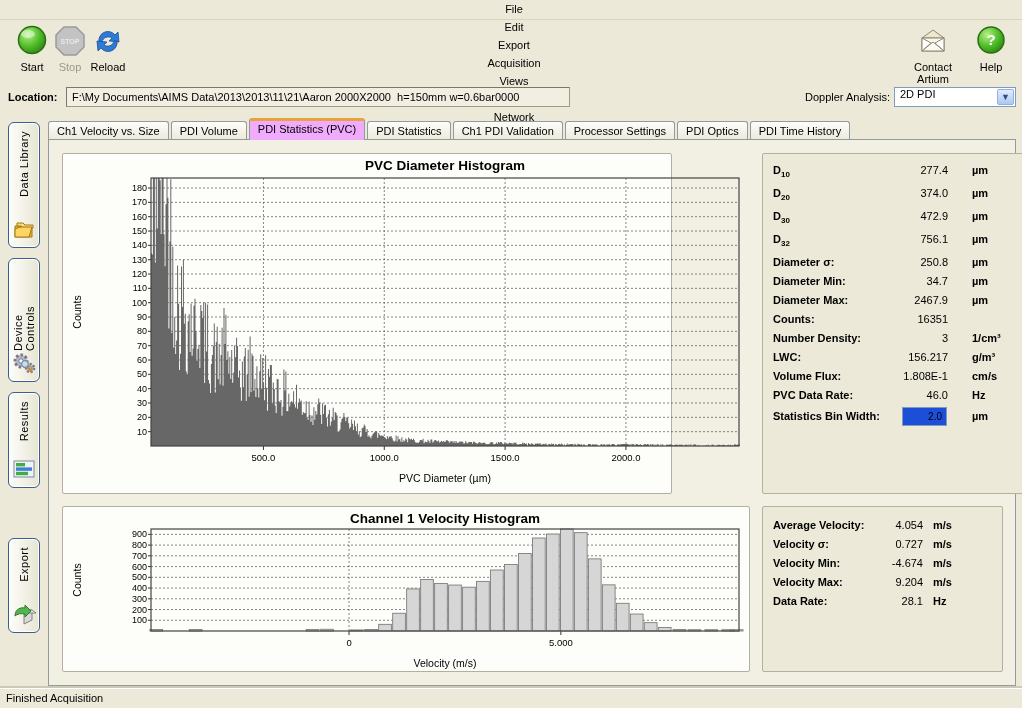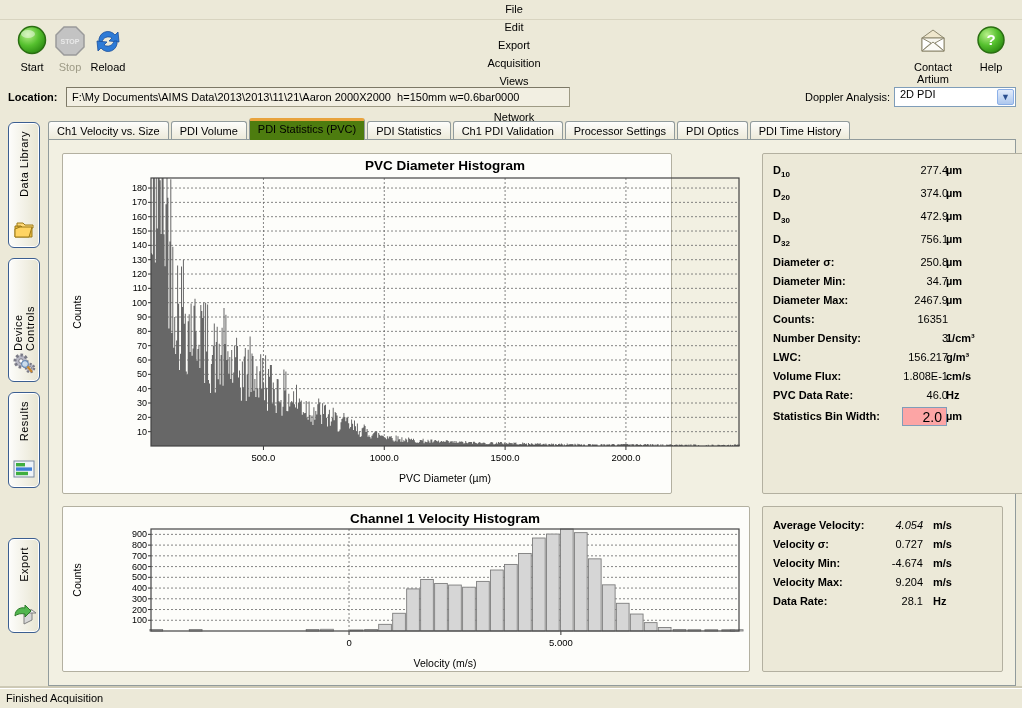--- a/index.html
+++ b/index.html
@@ -27,36 +27,36 @@
 
   
   #sidebar { position:absolute; left:0; top:115px; width:46px; height:573px; }
   .side-btn { position:absolute; left:8px; width:32px; border:1px solid #3b5e91; border-radius:6px; background:linear-gradient(90deg,#fdfdfb,#e8e5d2); box-shadow:inset 0 0 0 1px #fff; display:flex; flex-direction:column; align-items:center; justify-content:space-between; padding:8px 0 6px 0; cursor:default; }
   .side-label { writing-mode:vertical-rl; transform:rotate(180deg); font-size:11px; color:#000; letter-spacing:0.5px; }
   .side-icon { width:24px; height:24px; }
 
   
   #tabstrip { position:absolute; left:48px; top:118px; width:968px; height:22px; display:flex; align-items:flex-end; }
   .tab { border:1px solid #919b9c; border-bottom:none; border-radius:3px 3px 0 0; background:linear-gradient(#fdfdfb,#ece9d8); padding:3px 8px 3px 8px; margin-right:2px; height:19px; white-space:nowrap; cursor:default; }
-  .tab.active { background:#4d7c0f; border-top:3px solid #e8a33d; height:22px; padding-top:2px; position:relative; z-index:3; }
+  .tab.active { background:#f0abfc; border-top:3px solid #e8a33d; height:22px; padding-top:2px; position:relative; z-index:3; }
 
   
   #page { position:absolute; left:48px; top:139px; width:968px; height:547px; background:#f2f0e2; border:1px solid #919b9c; }
 
   .panel { position:absolute; background:#fdfdfa; border:1px solid #b3b0a0; border-radius:2px; }
   .stats-panel { position:absolute; background:#ece9d8; border:1px solid #b3b0a0; border-radius:2px; padding-top:8px; }
 
   .stat-row { position:relative; height:19px; }
   .stat-row.drow { height:23px; }
   .stat-label { position:absolute; left:10px; top:2px; font-weight:bold; }
   .stat-label sub { font-size:8px; font-weight:bold; }
   .stat-value { position:absolute; left:90px; width:95px; top:2px; text-align:right; }
-  .stat-unit { position:absolute; left:183px; top:2px; font-weight:bold; }
+  .stat-unit { position:absolute; left:209px; top:2px; font-weight:bold; }
   #bin-row { position:relative; height:24px; margin-top:2px; }
-  #bin-input { position:absolute; left:139px; top:-1px; width:45px; height:19px; border:1px solid #7f9db9; background:#fca5a5; text-align:right; padding-right:4px; font-family:"Liberation Sans",sans-serif; font-size:14px; }
+  #bin-input { position:absolute; left:139px; top:-1px; width:45px; height:19px; border:1px solid #7f9db9; background:#1d4ed8; text-align:right; padding-right:4px; font-family:"Liberation Sans",sans-serif; font-size:10px; }
 
   
   #statusbar { position:absolute; left:0; top:688px; width:1022px; height:36px; background:#ece9d8; border-top:1px solid #fff; box-shadow:0 -2px 0 #cdc9b5; padding:3px 0 0 6px; }
 
   svg text { font-family:"Liberation Sans",sans-serif; }
 </style>
 </head>
 <body>
 
 <div id="menubar">
@@ -406,21 +406,21 @@
         <rect x="658.8828361435365" y="122.71157894736842" width="12.710765239948119" height="1.288421052631577" fill="#d6d6d6" stroke="#7d7d7d" stroke-width="0.9"></rect>
         <rect x="667.3566796368353" y="122.71157894736842" width="12.710765239948119" height="1.288421052631577" fill="#d6d6d6" stroke="#7d7d7d" stroke-width="0.9"></rect>
         <rect x="88" y="22" width="588" height="102" fill="none" stroke="#444" stroke-width="1.2"></rect>
         <text x="382" y="160" text-anchor="middle" font-size="10.5" fill="#000">Velocity (m/s)</text>
         <text x="18" y="73" text-anchor="middle" font-size="10.5" fill="#000" transform="rotate(-90 18 73)">Counts</text>
       </svg>
   </div>
   <div class="stats-panel" style="left: 713px; top: 366px; width: 241px; height: 166px; padding-top: 10px;" id="velocity-stats-panel">
       <div class="stat-row">
         <span class="stat-label">Average Velocity:</span>
-        <span class="stat-value" style="left: 70px; width: 90px; font-style: italic;">4.054</span>
+        <span class="stat-value" style="left: 70px; width: 90px;">4.054</span>
         <span class="stat-unit" style="left: 170px;">m/s</span>
       </div>
       <div class="stat-row">
         <span class="stat-label">Velocity σ:</span>
         <span class="stat-value" style="left: 70px; width: 90px;">0.727</span>
         <span class="stat-unit" style="left: 170px;">m/s</span>
       </div>
       <div class="stat-row">
         <span class="stat-label">Velocity Min:</span>
         <span class="stat-value" style="left: 70px; width: 90px;">-4.674</span>

